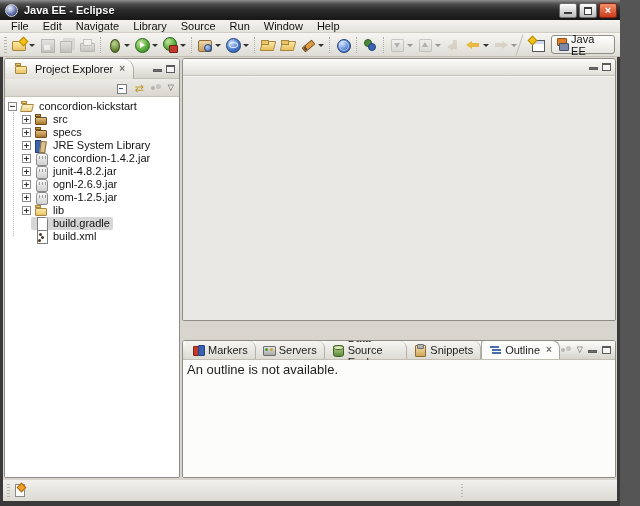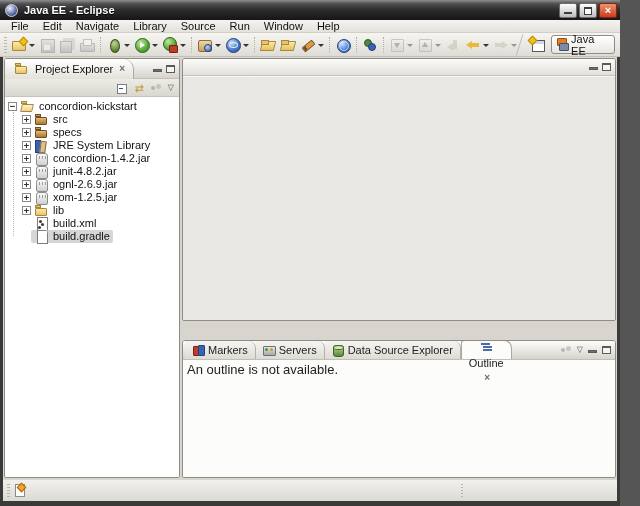--- a/index.html
+++ b/index.html
@@ -196,21 +196,21 @@
     display:flex; align-items:center; justify-content:flex-end; gap:4px; padding-right:4px; }
   .editor-content { flex:1; background:#e9e8e4; border-top:1px solid #f6f6f4; }
 
   
   .btab-strip { height:19px; background:linear-gradient(#fdfdfc,#d6d4cc); border-bottom:1px solid #c2bfb7;
     display:flex; align-items:flex-end; padding-left:2px; }
   .btab { display:flex; align-items:center; gap:4px; height:18px; padding:0 7px;
     border-right:1px solid #b5b2aa; font-size:11px; color:#222; cursor:default;
     background:linear-gradient(#f6f5f2,#dddbd4); border-top-right-radius:7px; }
   .btab.active { background:#fcfcfb; border:1px solid #a9a6a0; border-bottom:none;
-    border-radius:3px 8px 0 0; height:19px; position:relative; z-index:2;flex-direction:column; }
+    border-radius:3px 8px 0 0; height:19px; position:relative; z-index:2; }
   .bico { width:12px; height:12px; position:relative; flex:none; }
   .bico.markers::before { content:""; position:absolute; left:1px; top:2px; width:4px; height:8px;
     background:#c23b2a; border:1px solid #7e1f14; border-radius:1px; }
   .bico.markers::after { content:""; position:absolute; left:6px; top:1px; width:5px; height:9px;
     background:#3a62b0; border:1px solid #24417c; border-radius:1px; }
   .bico.properties::before { content:""; position:absolute; left:0; top:2px; width:11px; height:8px;
     background:linear-gradient(#bcd0ec 0 2px, #fff 2px); border:1px solid #4a6ea8; }
   .bico.properties::after { content:""; position:absolute; left:5px; top:4px; width:1px; height:6px; background:#9ab0d0; }
   .bico.servers::before { content:""; position:absolute; left:0; top:2px; width:11px; height:8px;
     background:linear-gradient(#e6e6e6,#a8a8a8); border:1px solid #6f6f6f; border-radius:1px; }
@@ -451,30 +451,30 @@
           <span class="exp">+</span>
           <span class="tico lib">
               <span class="fold-body"></span>
               <span class="fold-tab"></span>
             </span>
           <span class="tlabel">lib</span>
         </div>
 
         <div class="trow child">
           <span class="exp hidden"></span>
-          <span class="tico ant"></span>
-          <span class="tlabel">build.xml</span>
-        </div>
-
-        <div class="trow child">
-          <span class="exp hidden"></span>
           <span class="selwrap">
             <span class="tico file"></span>
             <span class="tlabel">build.gradle</span>
           </span>
+        </div>
+
+        <div class="trow child">
+          <span class="exp hidden"></span>
+          <span class="tico ant"></span>
+          <span class="tlabel">build.xml</span>
         </div>
 
       </div>
     </div>
 
     <div class="right-col">
 
       <div class="panel editor-panel">
         <div class="etab-strip">
           <span class="mini-min"></span>
@@ -489,20 +489,24 @@
             <span class="bico markers"></span>
             <span>Markers</span>
           </span>
           <span class="btab">
             <span class="bico servers"></span>
             <span>Servers</span>
           </span>
           <span class="btab">
             <span class="bico datasource"></span>
             <span>Data Source Explorer</span>
+          </span>
+          <span class="btab">
+            <span class="bico snippets"></span>
+            <span>Snippets</span>
           </span>
           <span class="btab active">
             <span class="bico outline"></span>
             <span>Outline</span>
             <span class="tab-close">×</span>
           </span>
           <span class="btab-controls">
             <span class="ico-dimdots"></span>
             <span class="ico-viewmenu">▽</span>
             <span class="mini-min"></span>

